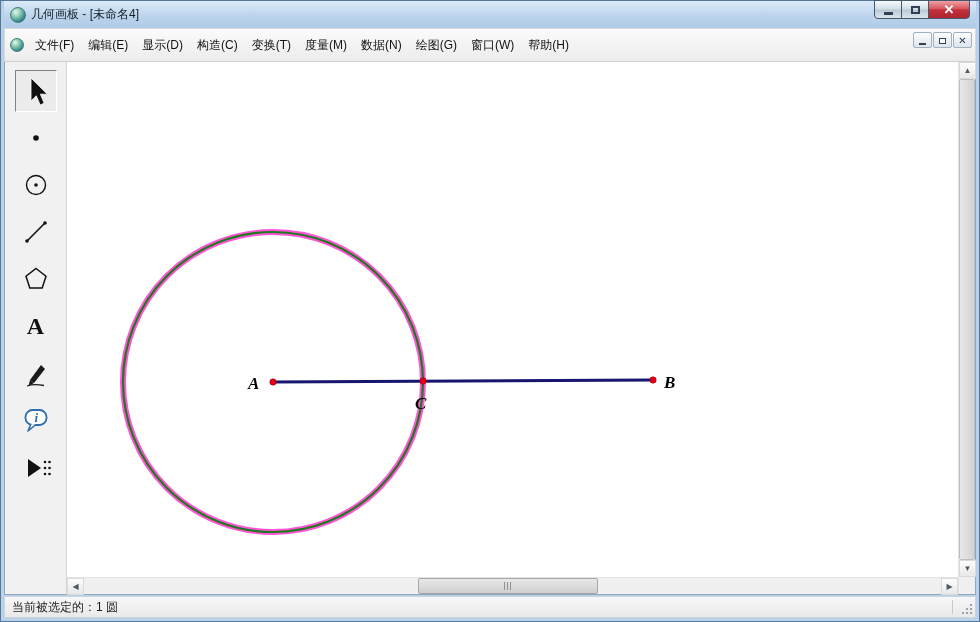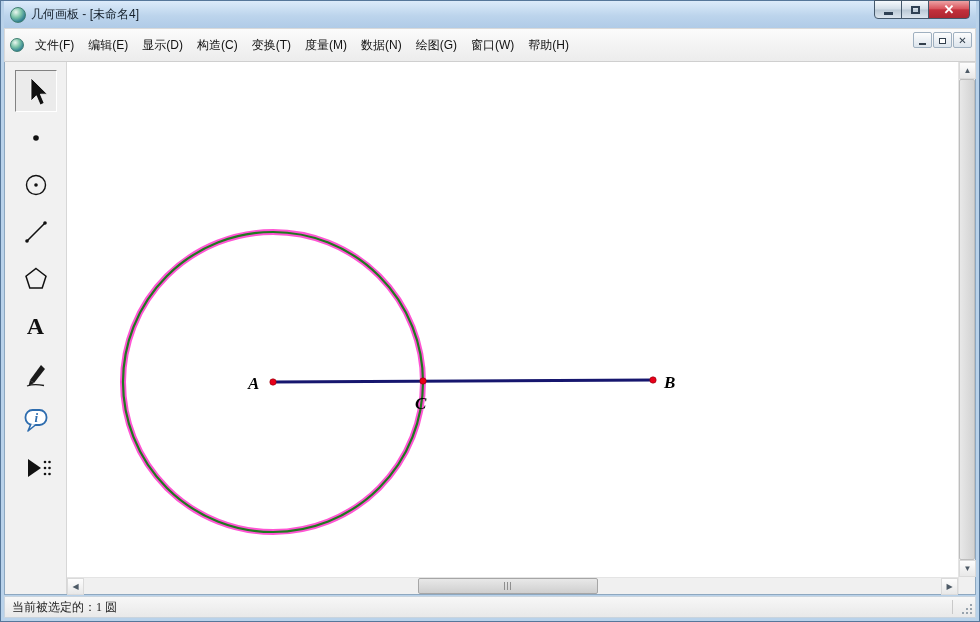--- a/index.html
+++ b/index.html
@@ -100,21 +100,21 @@
   .h-grip { width:9px; height:8px; background:repeating-linear-gradient(90deg,#8f8f8f 0 1px, transparent 1px 3px); }
   .right-col { width:17px; flex:0 0 17px; display:flex; flex-direction:column; background:#f0f0f0; border-left:1px solid #e4e4e4; }
   .v-track { flex:1 1 auto; position:relative; }
   .v-thumb { position:absolute; left:0; right:0; top:0; bottom:0; background:linear-gradient(90deg,#e8e8e8,#d2d2d2); border:1px solid #bdbdbd; border-radius:2px; }
   .corner { height:17px; flex:0 0 17px; background:#f0f0f0; }
   
   .statusbar {
     height:22px; flex:0 0 22px; margin-top:1px;
     background:linear-gradient(#f7f7f7,#e9e9e9);
     border:1px solid #c9d4de;
-    display:flex; align-items:center; font-size:12px; color:#222; position:relative;font-family:Liberation Serif, serif;
+    display:flex; align-items:center; font-size:12px; color:#222; position:relative;
   }
   .status-text { flex:1 1 auto; padding:0 7px; }
   .status-sep { width:1px; height:14px; background:#c9c9c9; }
   .status-right { width:22px; position:relative; height:100%; }
   .grip-dot {
     position:absolute; right:3px; bottom:3px; width:2px; height:2px; background:#98a3ad;
     box-shadow: -4px 0 #98a3ad, -8px 0 #98a3ad, 0 -4px #98a3ad, -4px -4px #98a3ad, 0 -8px #98a3ad;
   }
 </style>
 </head>

